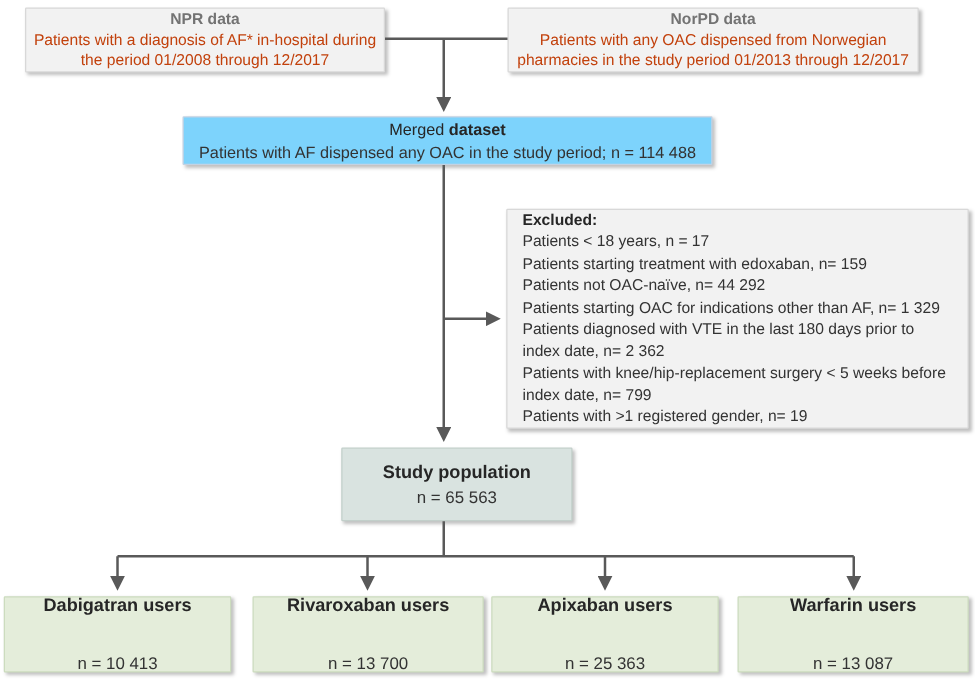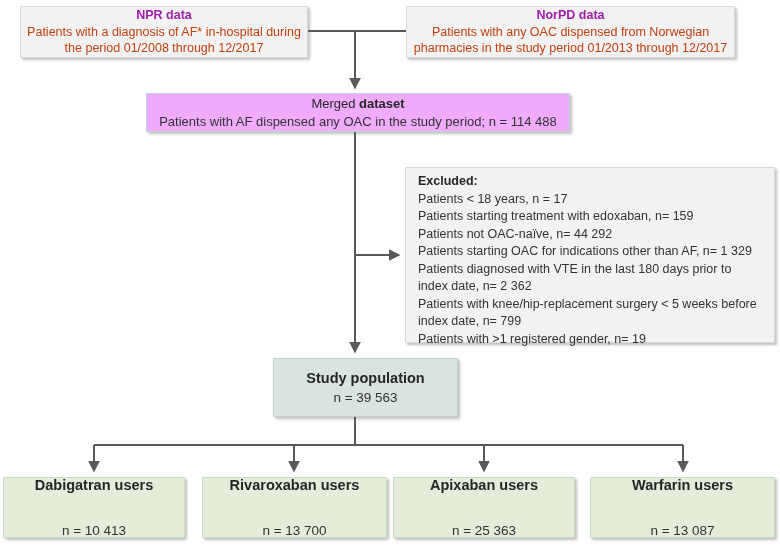--- a/index.html
+++ b/index.html
@@ -20,39 +20,39 @@
     box-sizing:border-box;
     z-index:1;
     border:1px solid #d6d6d6;
     box-shadow:2px 2px 3px rgba(0,0,0,0.25);
     display:flex;flex-direction:column;
     align-items:center;justify-content:center;
     text-align:center;
     border-radius:1px;
   }
   .grey{background:#f2f2f2;border-color:#d8d8d8;}
-  .blue{background:#f0abfc;border-color:#c2d2e3;}
+  .blue{background:#7dd3fc;border-color:#c2d2e3;}
   .sage{background:#d9e3e0;border-color:#c2cfca;}
   .green{background:#e4edda;border-color:#ccdcbe;gap:26px;}
 
   .npr{left:20px;top:6px;width:288px;height:52px;padding:2px 6px;}
   .norpd{left:406px;top:6px;width:329px;height:52px;padding:2px 4px;}
   .merged{left:146px;top:93px;width:424px;height:39px;padding:1px 6px;}
   .excluded{
     left:405px;top:167px;width:370px;height:176px;
-    align-items:flex-start;justify-content:space-between;
+    align-items:flex-start;justify-content:center;
     text-align:left;padding:5px 12px;
   }
   .study{left:273px;top:358px;width:185px;height:59px;}
   .g0{left:3px;top:477px;width:182px;height:61px;}
   .g1{left:202px;top:477px;width:185px;height:61px;}
   .g2{left:393px;top:477px;width:182px;height:61px;}
   .g3{left:590px;top:477px;width:185px;height:61px;}
 
-  .t-sm{font-size:12.5px;line-height:1.32;font-weight:bold;color:#a21caf;}
+  .t-sm{font-size:12.5px;line-height:1.32;font-weight:bold;color:#737373;}
   .b-sm{font-size:12.5px;line-height:1.32;color:#c2410c;}
   .t-md{font-size:13px;line-height:1.35;color:#262626;}
   .t-md b{font-weight:bold;}
   .b-md{font-size:13px;line-height:1.35;color:#333333;}
   .t-lg{font-size:14.5px;line-height:1.4;font-weight:bold;color:#262626;}
   .n-lg{font-size:13.5px;line-height:1.35;color:#333333;}
   .exc-title{font-size:12.5px;line-height:17.5px;font-weight:bold;color:#262626;}
   .exc-item{font-size:12.5px;line-height:17.5px;color:#333333;}
 </style>
 </head>
@@ -99,21 +99,21 @@
     <div class="exc-item">Patients starting treatment with edoxaban, n= 159</div>
     <div class="exc-item">Patients not OAC-naïve, n= 44 292</div>
     <div class="exc-item">Patients starting OAC for indications other than AF, n= 1 329</div>
     <div class="exc-item">Patients diagnosed with VTE in the last 180 days prior to index date, n= 2 362</div>
     <div class="exc-item">Patients with knee/hip-replacement surgery &lt; 5 weeks before index date, n= 799</div>
     <div class="exc-item">Patients with &gt;1 registered gender, n= 19</div>
   </div>
 
   <div class="box sage study">
     <div class="t-lg">Study population</div>
-    <div class="n-lg">n = 39 563</div>
+    <div class="n-lg">n = 65 563</div>
   </div>
 
   <div class="box green g0">
     <div class="t-lg">Dabigatran users</div>
     <div class="n-lg">n = 10 413</div>
   </div>
 
   <div class="box green g1">
     <div class="t-lg">Rivaroxaban users</div>
     <div class="n-lg">n = 13 700</div>

